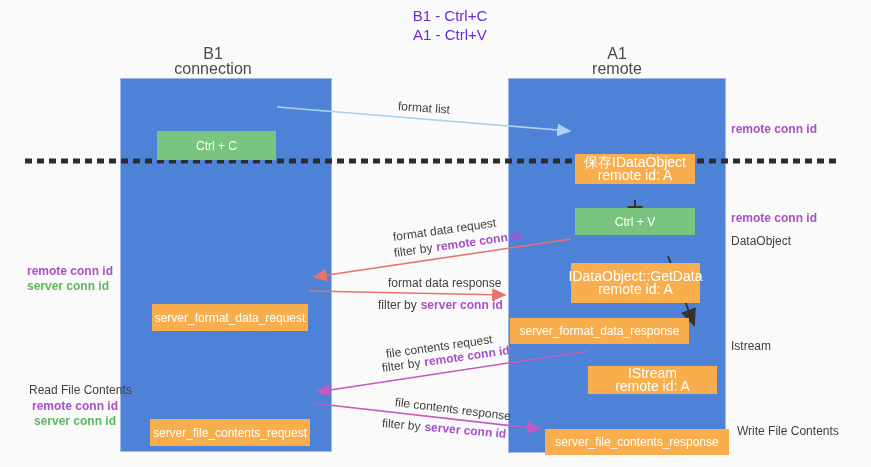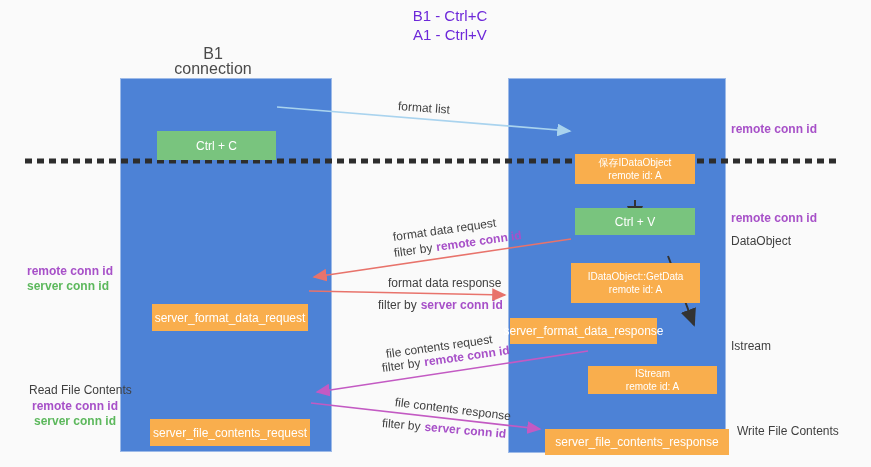--- a/index.html
+++ b/index.html
@@ -25,21 +25,21 @@
     background:#4d82d6;
     border:1px solid rgba(255,255,255,0.45);
     box-sizing:border-box;
   }
   .node{
     box-sizing:border-box;
     display:flex;flex-direction:column;align-items:center;justify-content:center;
     color:#ffffff;text-align:center;
     font-size:12px;line-height:14px;margin-top:36px;
   }
-  .node.small{font-size:10px;line-height:13px;}
+  .node.small{font-size:14px;line-height:13px;}
   .green{background:#79c47e;}
   .orange{background:#f9ae4d;}
 
   svg.overlay{position:absolute;left:0;top:0;pointer-events:none;}
 
   .side-label{font-size:12px;white-space:nowrap;}
   .purple{color:#a750c8;font-weight:bold;}
   .greenlbl{color:#5cb85c;font-weight:bold;}
   .plain{color:#3f3f3f;font-weight:normal;text-align:center;}
 
@@ -56,20 +56,24 @@
 <div class="stage">
 
   <div class="abs title">
     <div>B1 - Ctrl+C</div>
     <div>A1 - Ctrl+V</div>
   </div>
 
   <div class="abs col-header" style="left:133px;">
     <div>B1</div>
     <div>connection</div>
+  </div>
+  <div class="abs col-header" style="left:537px;">
+    <div>A1</div>
+    <div>remote</div>
   </div>
 
   <div class="abs lifeline" style="left:120px;top:78px;width:212px;height:374px;"></div>
   <div class="abs lifeline" style="left:508px;top:78px;width:218px;height:375px;"></div>
 
   <svg class="overlay" width="871" height="467">
     <defs>
       <marker id="mBlue" markerWidth="9" markerHeight="8" refX="8" refY="4" orient="auto">
         <path d="M0,0 L9,4 L0,8 z" fill="#a9d3ee"></path>
       </marker>
@@ -116,21 +120,21 @@
 
   <div class="abs node orange small" style="left:571px;top:227px;width:129px;height:40px;">
     <span>IDataObject::GetData</span>
     <span>remote id: A</span>
   </div>
 
   <div class="abs node orange" style="left:152px;top:268px;width:156px;height:27px;">
     <span>server_format_data_request</span>
   </div>
 
-  <div class="abs node orange" style="left:510px;top:282px;width:147px;height:26px;">
+  <div class="abs node orange" style="left:510px;top:282px;width:179px;height:26px;">
     <span>server_format_data_response</span>
   </div>
 
   <div class="abs node orange small" style="left:588px;top:330px;width:129px;height:28px;">
     <span>IStream</span>
     <span>remote id: A</span>
   </div>
 
   <div class="abs node orange" style="left:150px;top:383px;width:160px;height:27px;">
     <span>server_file_contents_request</span>

